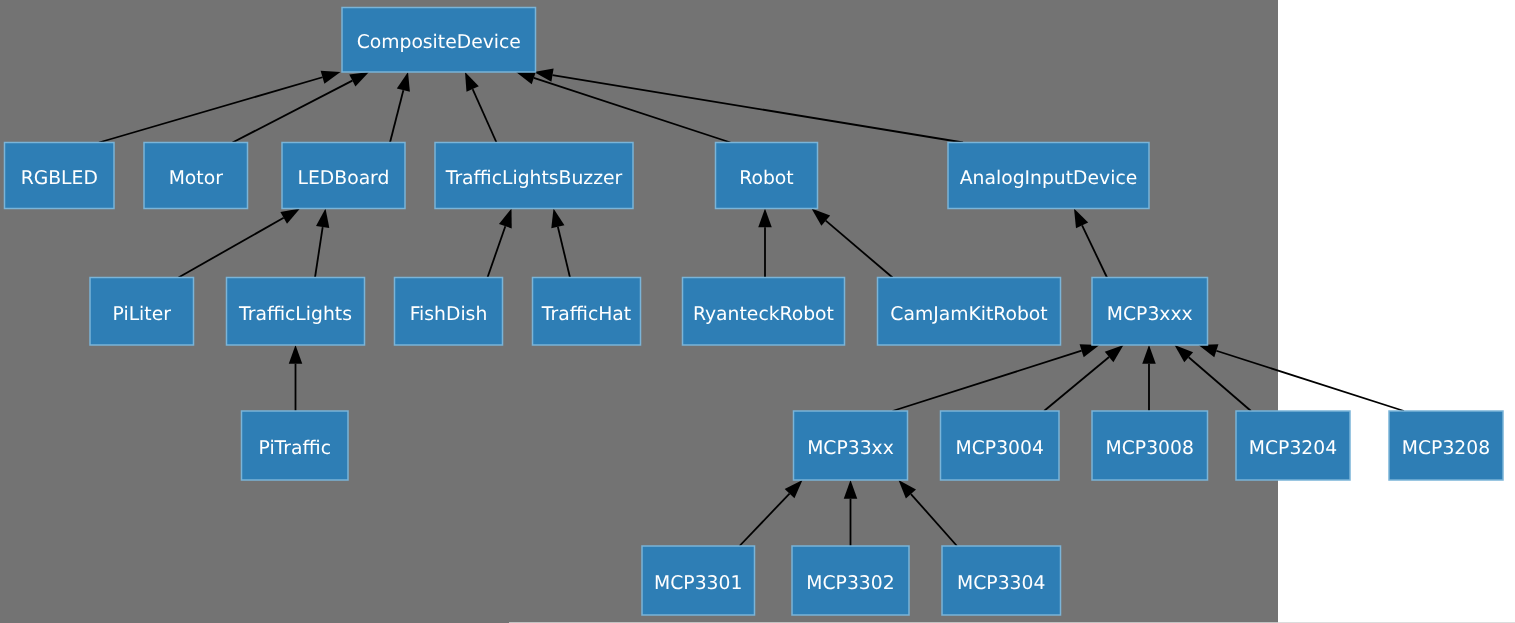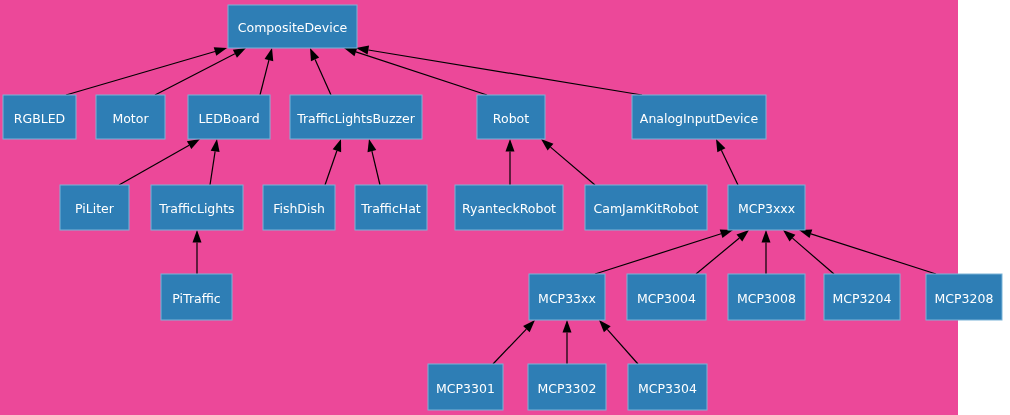--- a/index.html
+++ b/index.html
@@ -6,23 +6,23 @@
     margin: 0;
     padding: 0;
     background: #ffffff;
     width: 1010px;
     height: 415px;
     overflow: hidden;
     font-family: "DejaVu Sans", sans-serif;
   }
   .canvas {
     position: relative;
-    width: 958px;
+    width: 852px;
     height: 415px;
-    background: #ec4899;
+    background: #737373;
   }
   svg { display: block; }
   .class-node rect {
     stroke-width: 1px;
   }
   .class-node { cursor: pointer; }
   .class-node text {
     font-family: "DejaVu Sans", sans-serif;
     font-size: 12.5px;
   }

